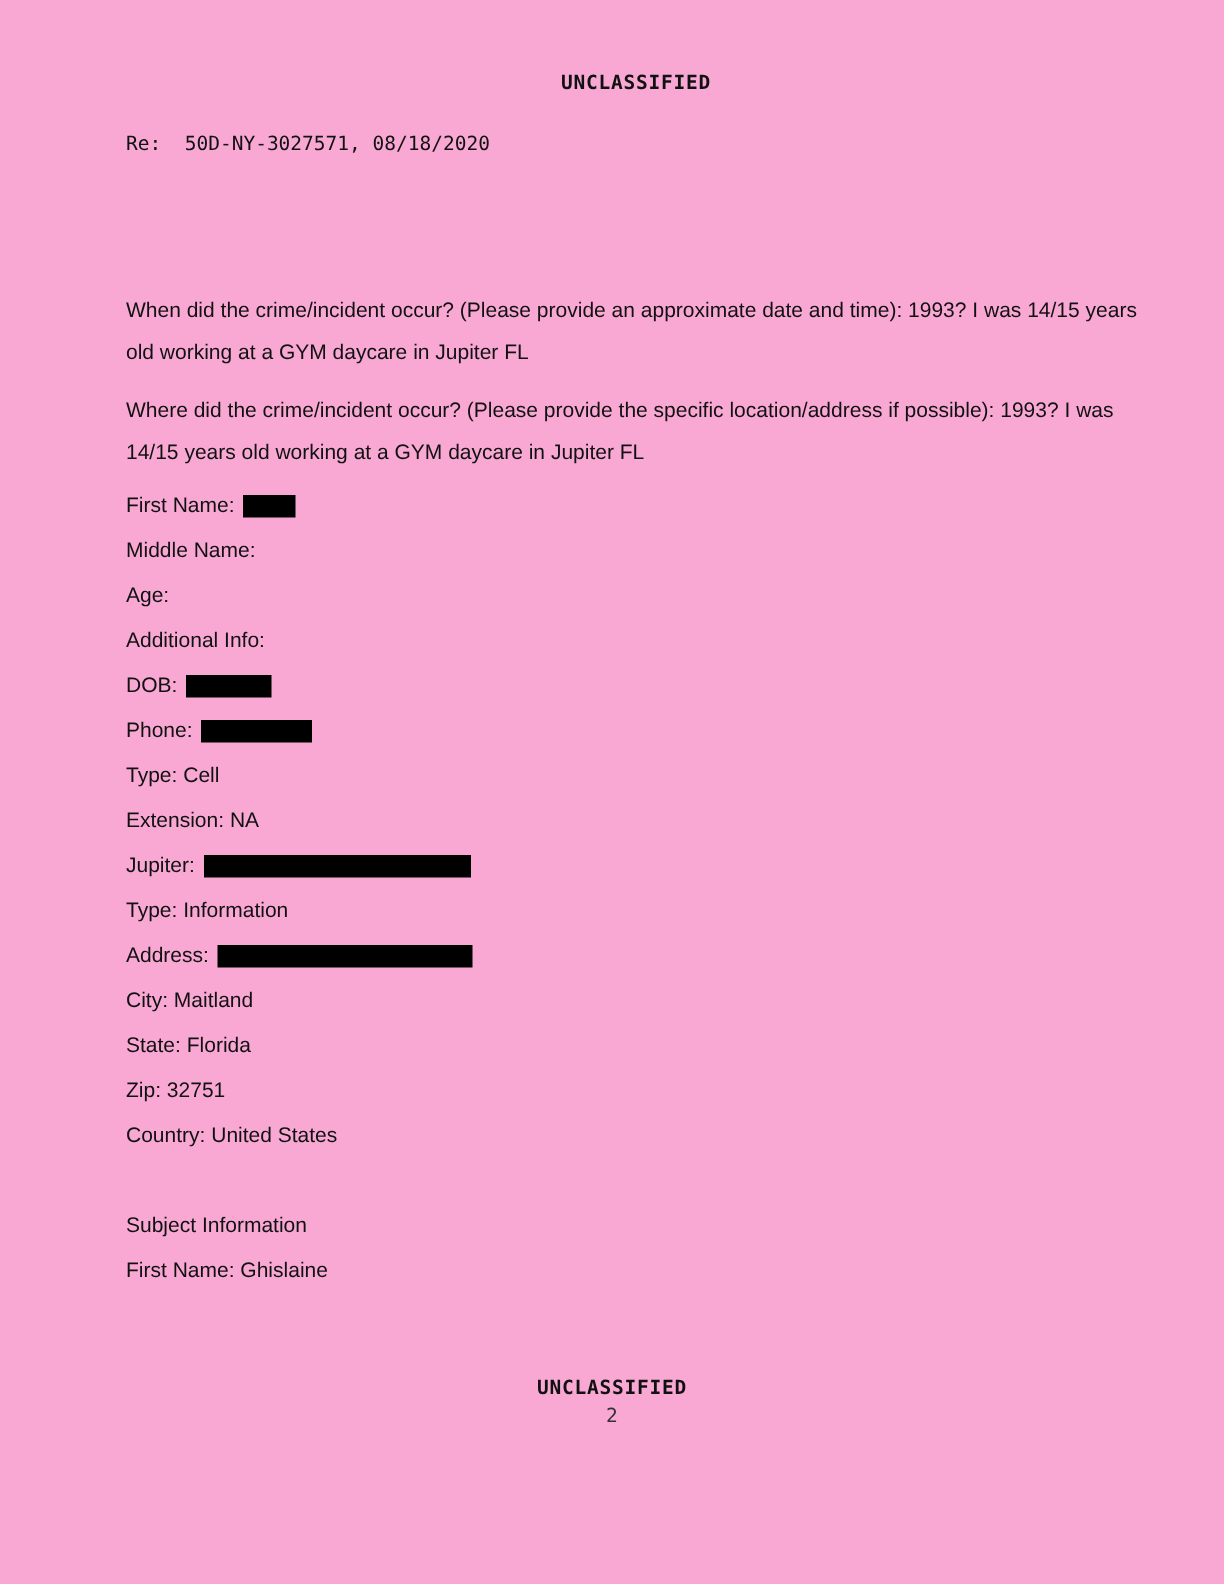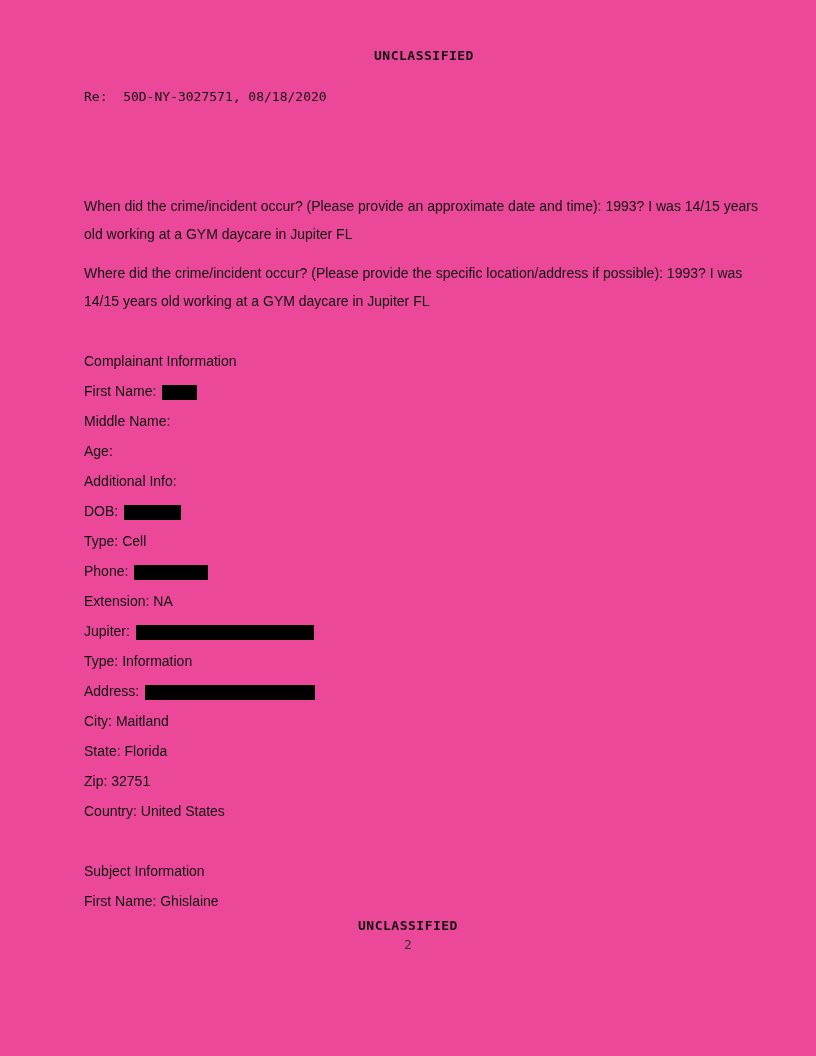--- a/index.html
+++ b/index.html
@@ -1,20 +1,20 @@
 <!DOCTYPE html>
 <html><head>
 <meta charset="utf-8">
 <style>
   html,body{margin:0;padding:0;background:#ffffff;}
   .page{
     position:relative;
     width:816px;height:1056px;
     margin:0 auto;
-    background:#ec4899;
+    background:#f9a8d4;
     color:#111111;
     font-family:"Liberation Sans", sans-serif;
     font-size:14px;
     overflow:hidden;
   }
   .content{
     position:absolute;
     top:48px;left:84px;right:40px;
   }
   .mono{
@@ -80,29 +80,28 @@
 
 <div class="page">
   <div class="content">
 
     <div class="mono classification">UNCLASSIFIED</div>
     <div class="mono re-line">Re:  50D-NY-3027571, 08/18/2020</div>
 
     <p class="question">When did the crime/incident occur? (Please provide an approximate date and time): 1993? I was 14/15 years old working at a GYM daycare in Jupiter FL</p>
     <p class="question">Where did the crime/incident occur? (Please provide the specific location/address if possible): 1993? I was 14/15 years old working at a GYM daycare in Jupiter FL</p>
 
-    <p class="section-title">Complainant Information</p>
 
     <p class="field-row"><span>First Name:</span> <span class="redaction rw-firstname"></span></p>
     <p class="field-row"><span>Middle Name:</span> <span></span></p>
     <p class="field-row"><span>Age:</span> <span></span></p>
     <p class="field-row"><span>Additional Info:</span> <span></span></p>
     <p class="field-row"><span>DOB:</span> <span class="redaction rw-dob"></span></p>
+    <p class="field-row"><span>Phone:</span> <span class="redaction rw-phone"></span></p>
     <p class="field-row"><span>Type:</span> <span>Cell</span></p>
-    <p class="field-row"><span>Phone:</span> <span class="redaction rw-phone"></span></p>
     <p class="field-row"><span>Extension:</span> <span>NA</span></p>
     <p class="field-row"><span>Jupiter:</span> <span class="redaction rw-account"></span></p>
     <p class="field-row"><span>Type:</span> <span>Information</span></p>
     <p class="field-row"><span>Address:</span> <span class="redaction rw-address"></span></p>
     <p class="field-row"><span>City:</span> <span>Maitland</span></p>
     <p class="field-row"><span>State:</span> <span>Florida</span></p>
     <p class="field-row"><span>Zip:</span> <span>32751</span></p>
     <p class="field-row"><span>Country:</span> <span>United States</span></p>
 
     <p class="section-title subject-title">Subject Information</p>

